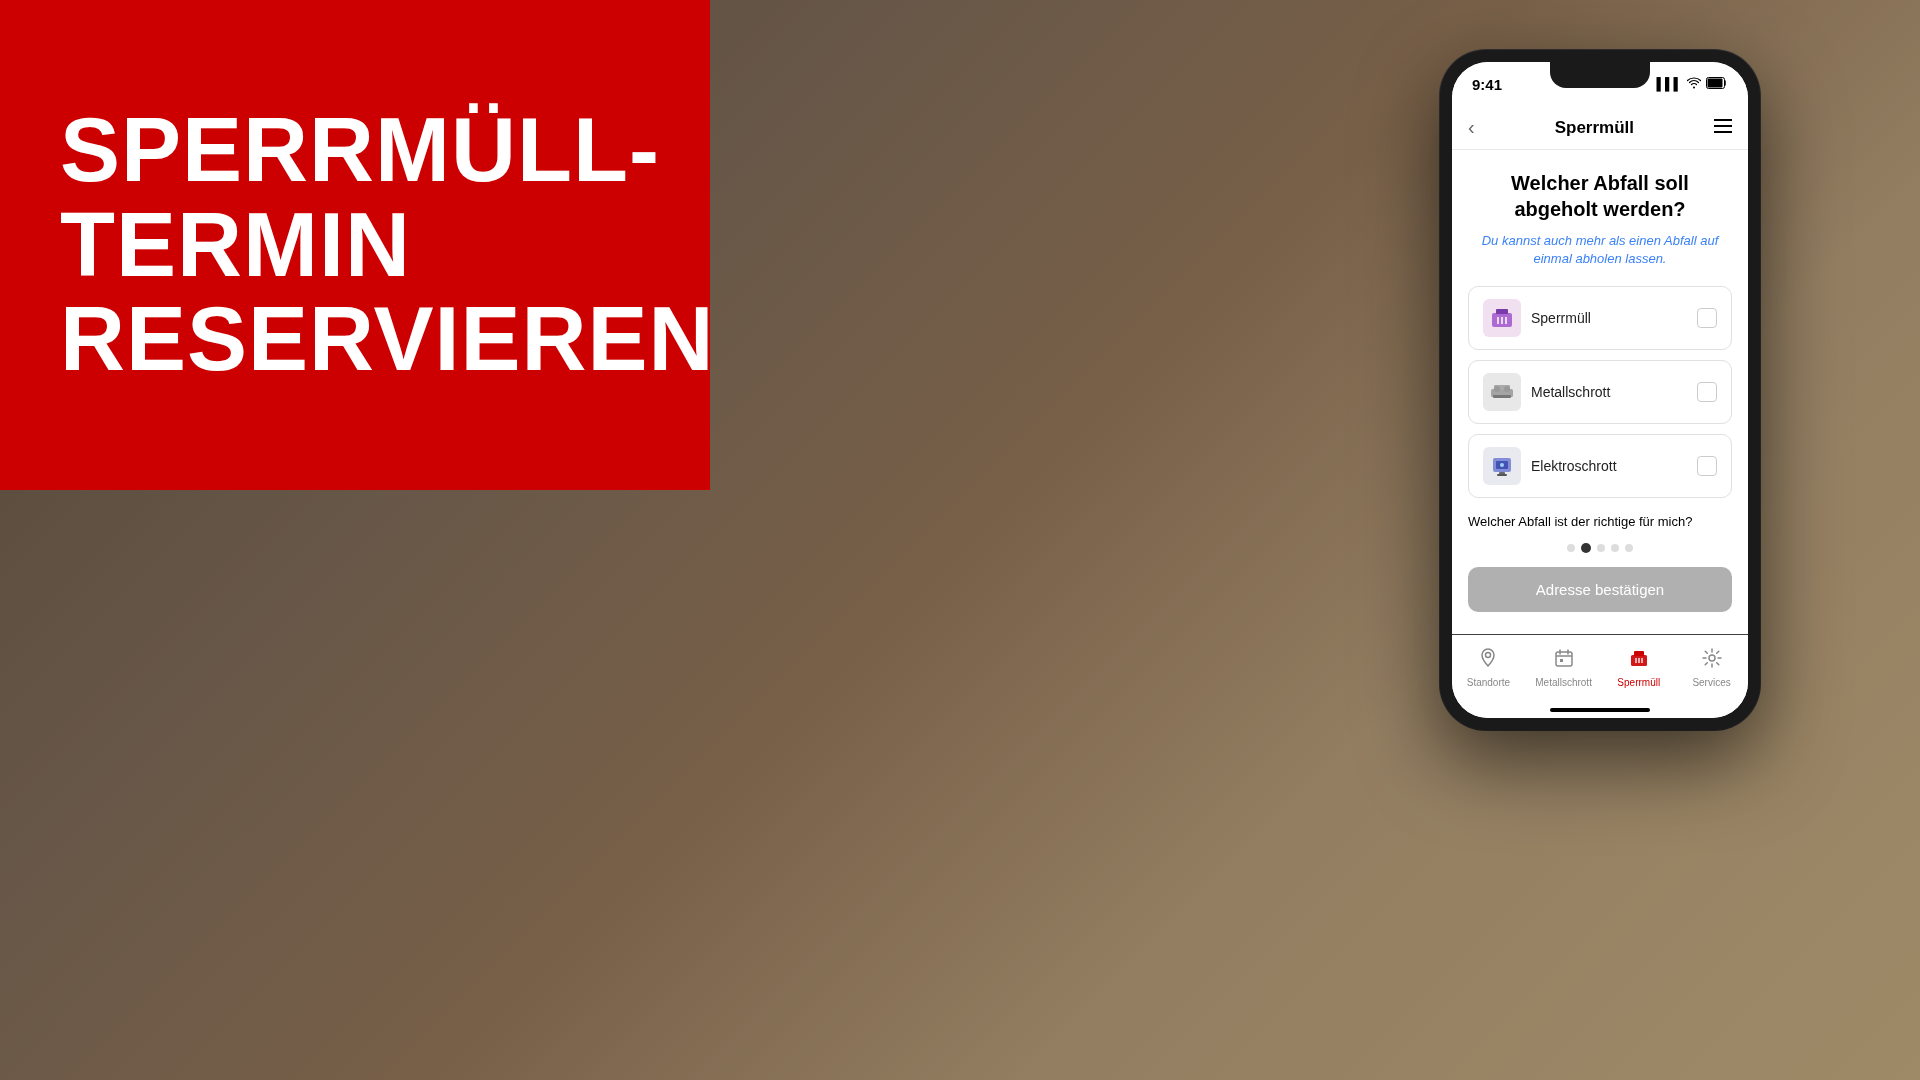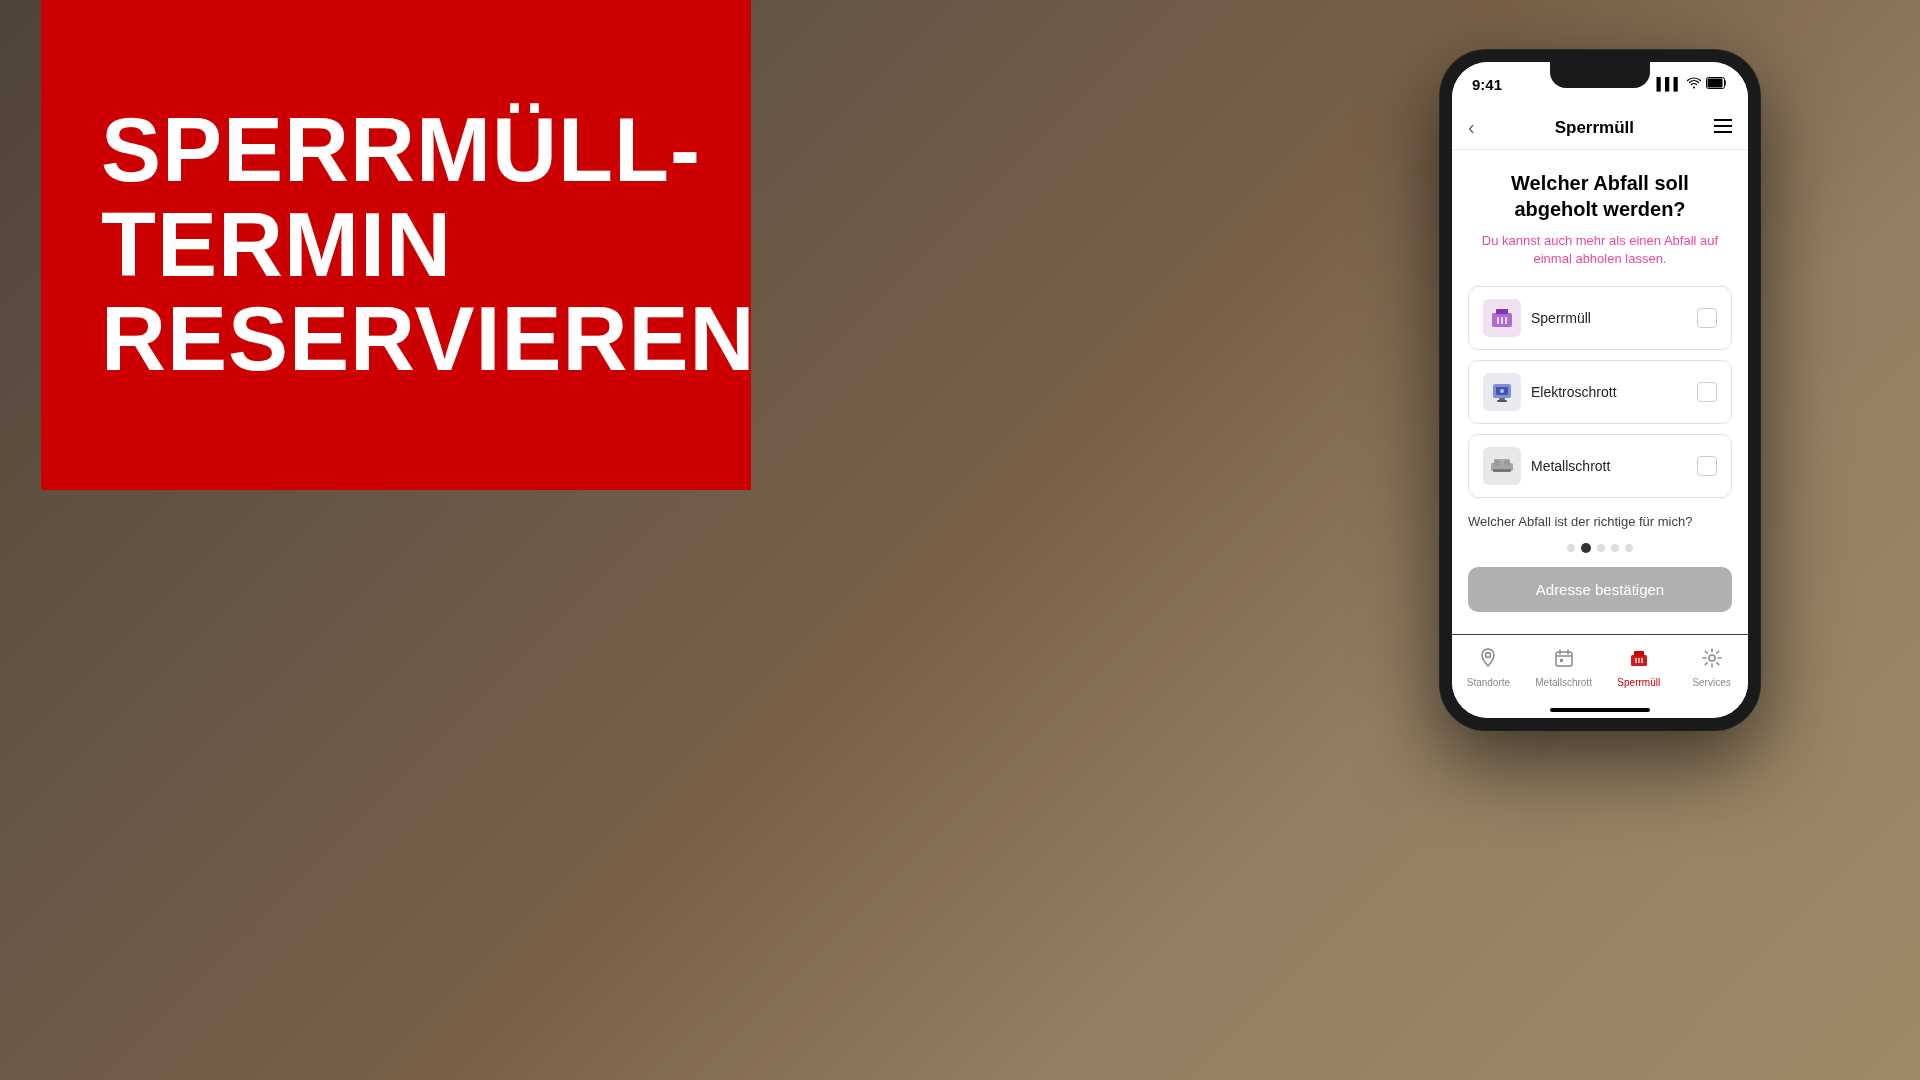--- a/index.html
+++ b/index.html
@@ -35,21 +35,20 @@
       top: 0;
       left: 0;
       width: 710px;
       height: 490px;
       background: #cc0000;
       z-index: 2;
       display: flex;
       align-items: center;
       justify-content: flex-start;
       padding: 28px 60px;
-      margin-left: 41px;
     }
 
     .headline {
       color: white;
       font-size: 90px;
       font-weight: 900;
       line-height: 1.05;
       letter-spacing: 1px;
       text-transform: uppercase;
       font-family: -apple-system, BlinkMacSystemFont, Arial, sans-serif;
@@ -166,24 +165,25 @@
       font-size: 20px;
       font-weight: 700;
       color: #000;
       text-align: center;
       line-height: 1.3;
       margin-bottom: 10px;
     }
 
     .question-subtitle {
       font-size: 13px;
-      color: #ec4899;
+      color: #3b82f6;
       text-align: center;
       line-height: 1.4;
       margin-bottom: 18px;
+      font-style: italic;
     }
 
     
     .waste-option {
       display: flex;
       align-items: center;
       justify-content: space-between;
       background: white;
       border: 1px solid #e0e0e0;
       border-radius: 10px;
@@ -218,21 +218,21 @@
     .checkbox {
       width: 20px;
       height: 20px;
       border: 1.5px solid #ccc;
       border-radius: 4px;
       background: white;
     }
 
     
     .info-link {
-      color: #404040;
+      color: #000000;
       font-size: 13px;
       font-weight: 500;
       margin-top: 6px;
       cursor: pointer;
     }
 
     
     .progress-dots {
       display: flex;
       justify-content: center;
@@ -398,50 +398,50 @@
                 <line x1="17" y1="12" x2="17" y2="19" stroke="white" stroke-width="1.5"></line>
               </svg>
             </div>
             <span class="waste-label">Sperrmüll</span>
           </div>
           <div class="checkbox"></div>
         </div>
 
         <div class="waste-option">
           <div class="waste-option-left">
+            <div class="waste-icon icon-metall">
+              <svg width="26" height="26" viewBox="0 0 26 26" fill="none">
+                <rect x="2" y="10" width="22" height="8" rx="1.5" fill="#888" opacity="0.7"></rect>
+                <rect x="5" y="6" width="16" height="5" rx="1" fill="#aaa"></rect>
+                <circle cx="8" cy="10" r="3" fill="#999"></circle>
+                <circle cx="18" cy="10" r="3" fill="#999"></circle>
+                <rect x="4" y="16" width="18" height="3" rx="1" fill="#777"></rect>
+              </svg>
+            </div>
+            <span class="waste-label">Metallschrott</span>
+          </div>
+          <div class="checkbox"></div>
+        </div>
+
+        <div class="waste-option">
+          <div class="waste-option-left">
             <div class="waste-icon icon-elektro">
               <svg width="26" height="26" viewBox="0 0 26 26" fill="none">
                 <rect x="4" y="5" width="18" height="14" rx="2" fill="#5566cc" opacity="0.7"></rect>
                 <rect x="7" y="8" width="12" height="8" rx="1" fill="#3344aa" opacity="0.8"></rect>
                 <rect x="10" y="19" width="6" height="3" rx="1" fill="#667"></rect>
                 <rect x="8" y="21" width="10" height="2" rx="1" fill="#555"></rect>
                 <circle cx="13" cy="12" r="2" fill="#aaddff" opacity="0.9"></circle>
               </svg>
             </div>
             <span class="waste-label">Elektroschrott</span>
           </div>
           <div class="checkbox"></div>
         </div>
 
-        <div class="waste-option">
-          <div class="waste-option-left">
-            <div class="waste-icon icon-metall">
-              <svg width="26" height="26" viewBox="0 0 26 26" fill="none">
-                <rect x="2" y="10" width="22" height="8" rx="1.5" fill="#888" opacity="0.7"></rect>
-                <rect x="5" y="6" width="16" height="5" rx="1" fill="#aaa"></rect>
-                <circle cx="8" cy="10" r="3" fill="#999"></circle>
-                <circle cx="18" cy="10" r="3" fill="#999"></circle>
-                <rect x="4" y="16" width="18" height="3" rx="1" fill="#777"></rect>
-              </svg>
-            </div>
-            <span class="waste-label">Metallschrott</span>
-          </div>
-          <div class="checkbox"></div>
-        </div>
-
         <div class="info-link">Welcher Abfall ist der richtige für mich?</div>
 
         <div class="progress-dots">
           <div class="dot"></div>
           <div class="dot active"></div>
           <div class="dot"></div>
           <div class="dot"></div>
           <div class="dot"></div>
         </div>
 

